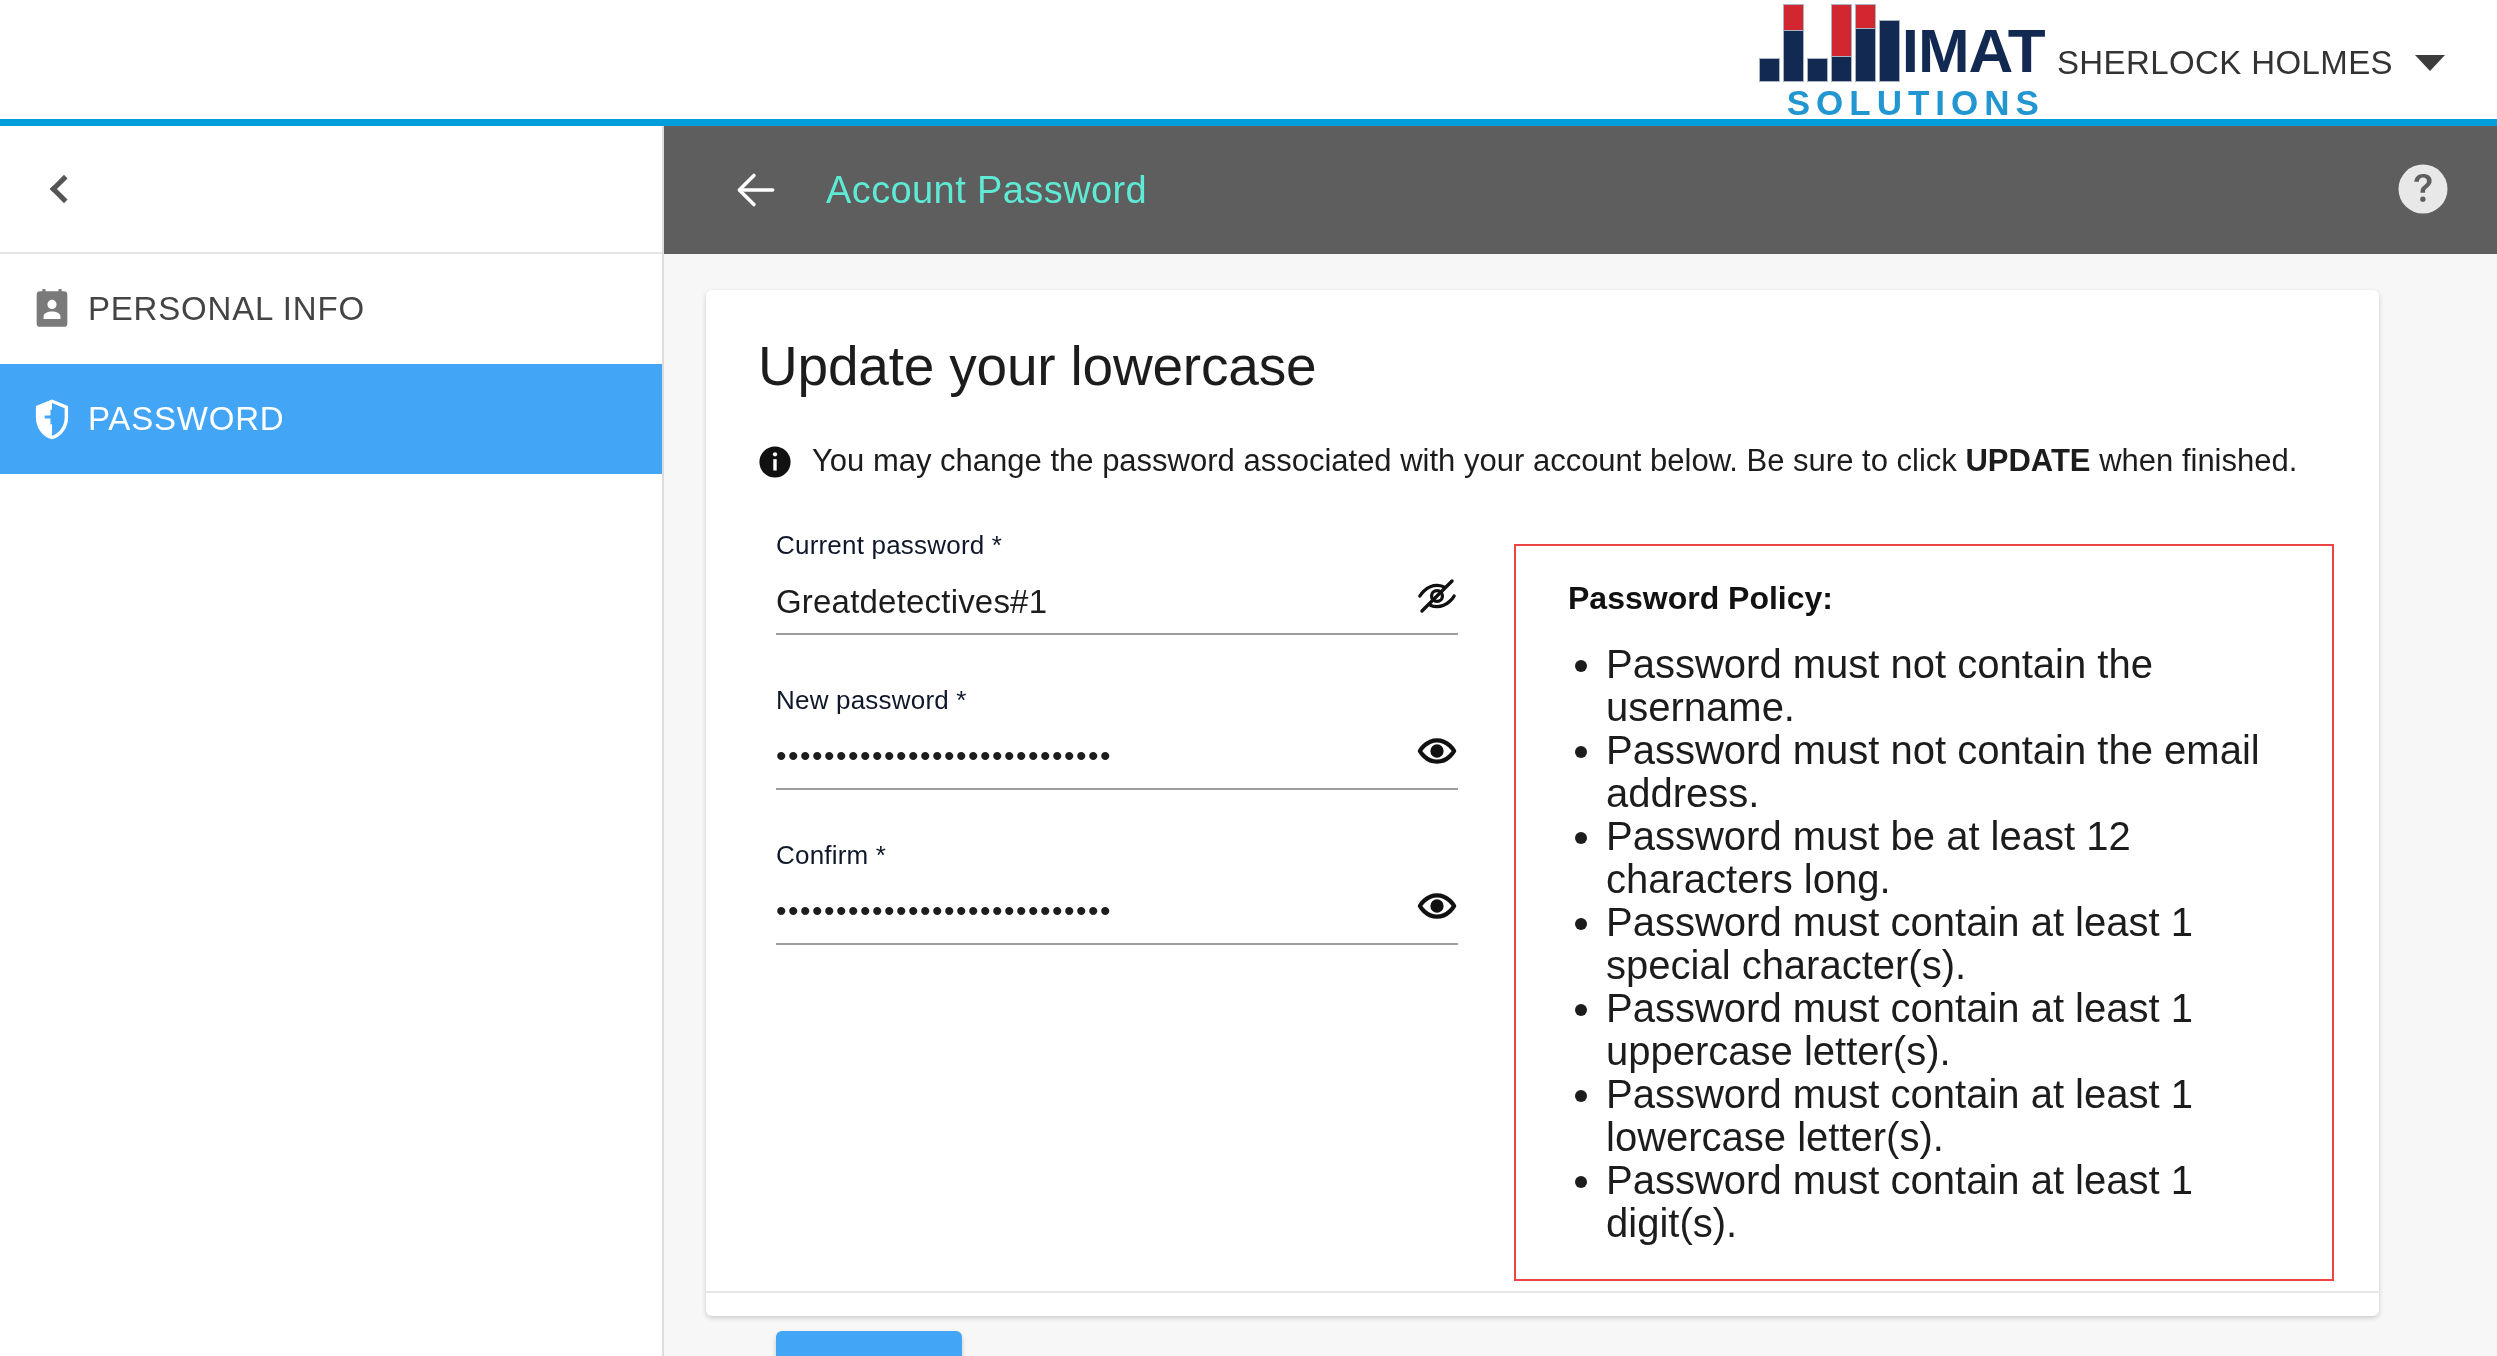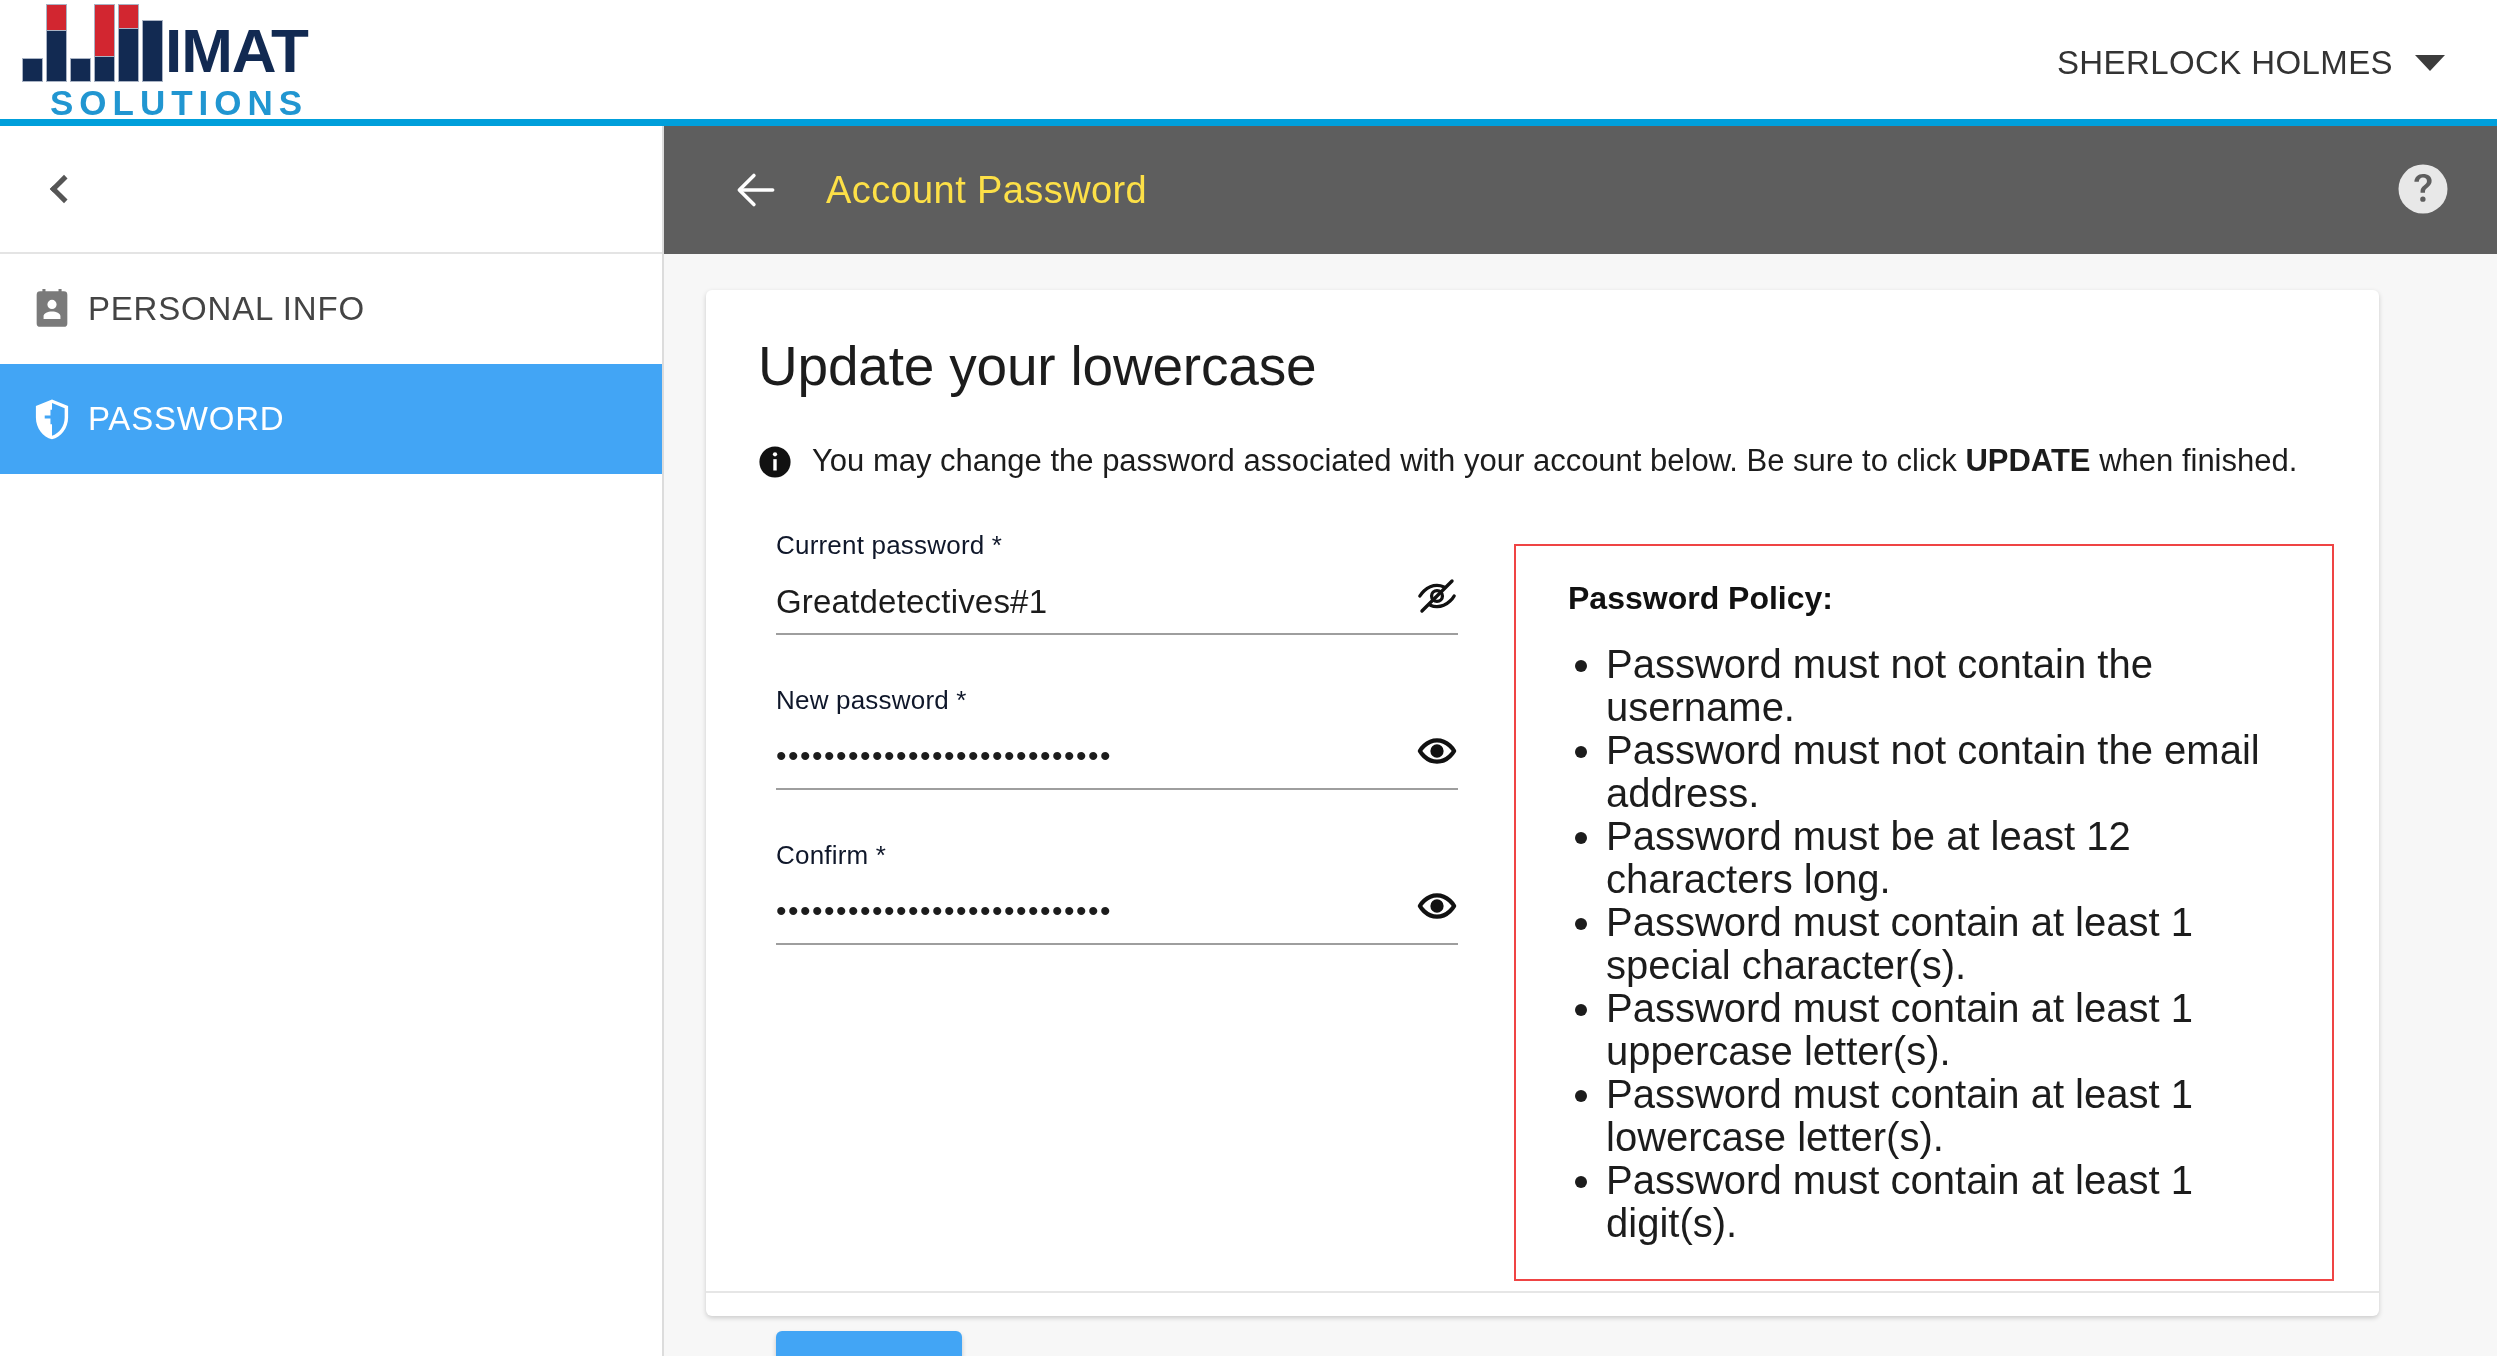--- a/index.html
+++ b/index.html
@@ -23,21 +23,21 @@
   }
 
   
   .topbar {
     position: relative;
     height: 126px;
     flex: 0 0 126px;
     background: #ffffff;
     display: flex;
     align-items: center;
-    justify-content: space-between;
+    justify-content: flex-end;
     padding: 0 40px 0 22px;
   }
   .topbar-accent {
     position: absolute;
     left: 0; right: 0; bottom: 0;
     height: 7px;
     background: #009fdb;
   }
 
   
@@ -160,21 +160,21 @@
     flex: 0 0 128px;
     background: #5e5e5e;
     display: flex;
     align-items: center;
     padding: 0 44px 0 66px;
     justify-content: space-between;
   }
   .toolbar-left { display: flex; align-items: center; gap: 44px; }
   .back-arrow { width: 52px; height: 52px; display: flex; align-items: center; justify-content: center; cursor: pointer; }
   .toolbar-title {
-    color: #fde047;
+    color: #5eead4;
     font-size: 38px;
     letter-spacing: 0.4px;
   }
   .help-btn { width: 58px; height: 58px; cursor: pointer; }
 
   .content-area {
     flex: 1 1 auto;
     padding: 36px 118px 40px 42px;
     overflow: hidden;
   }

